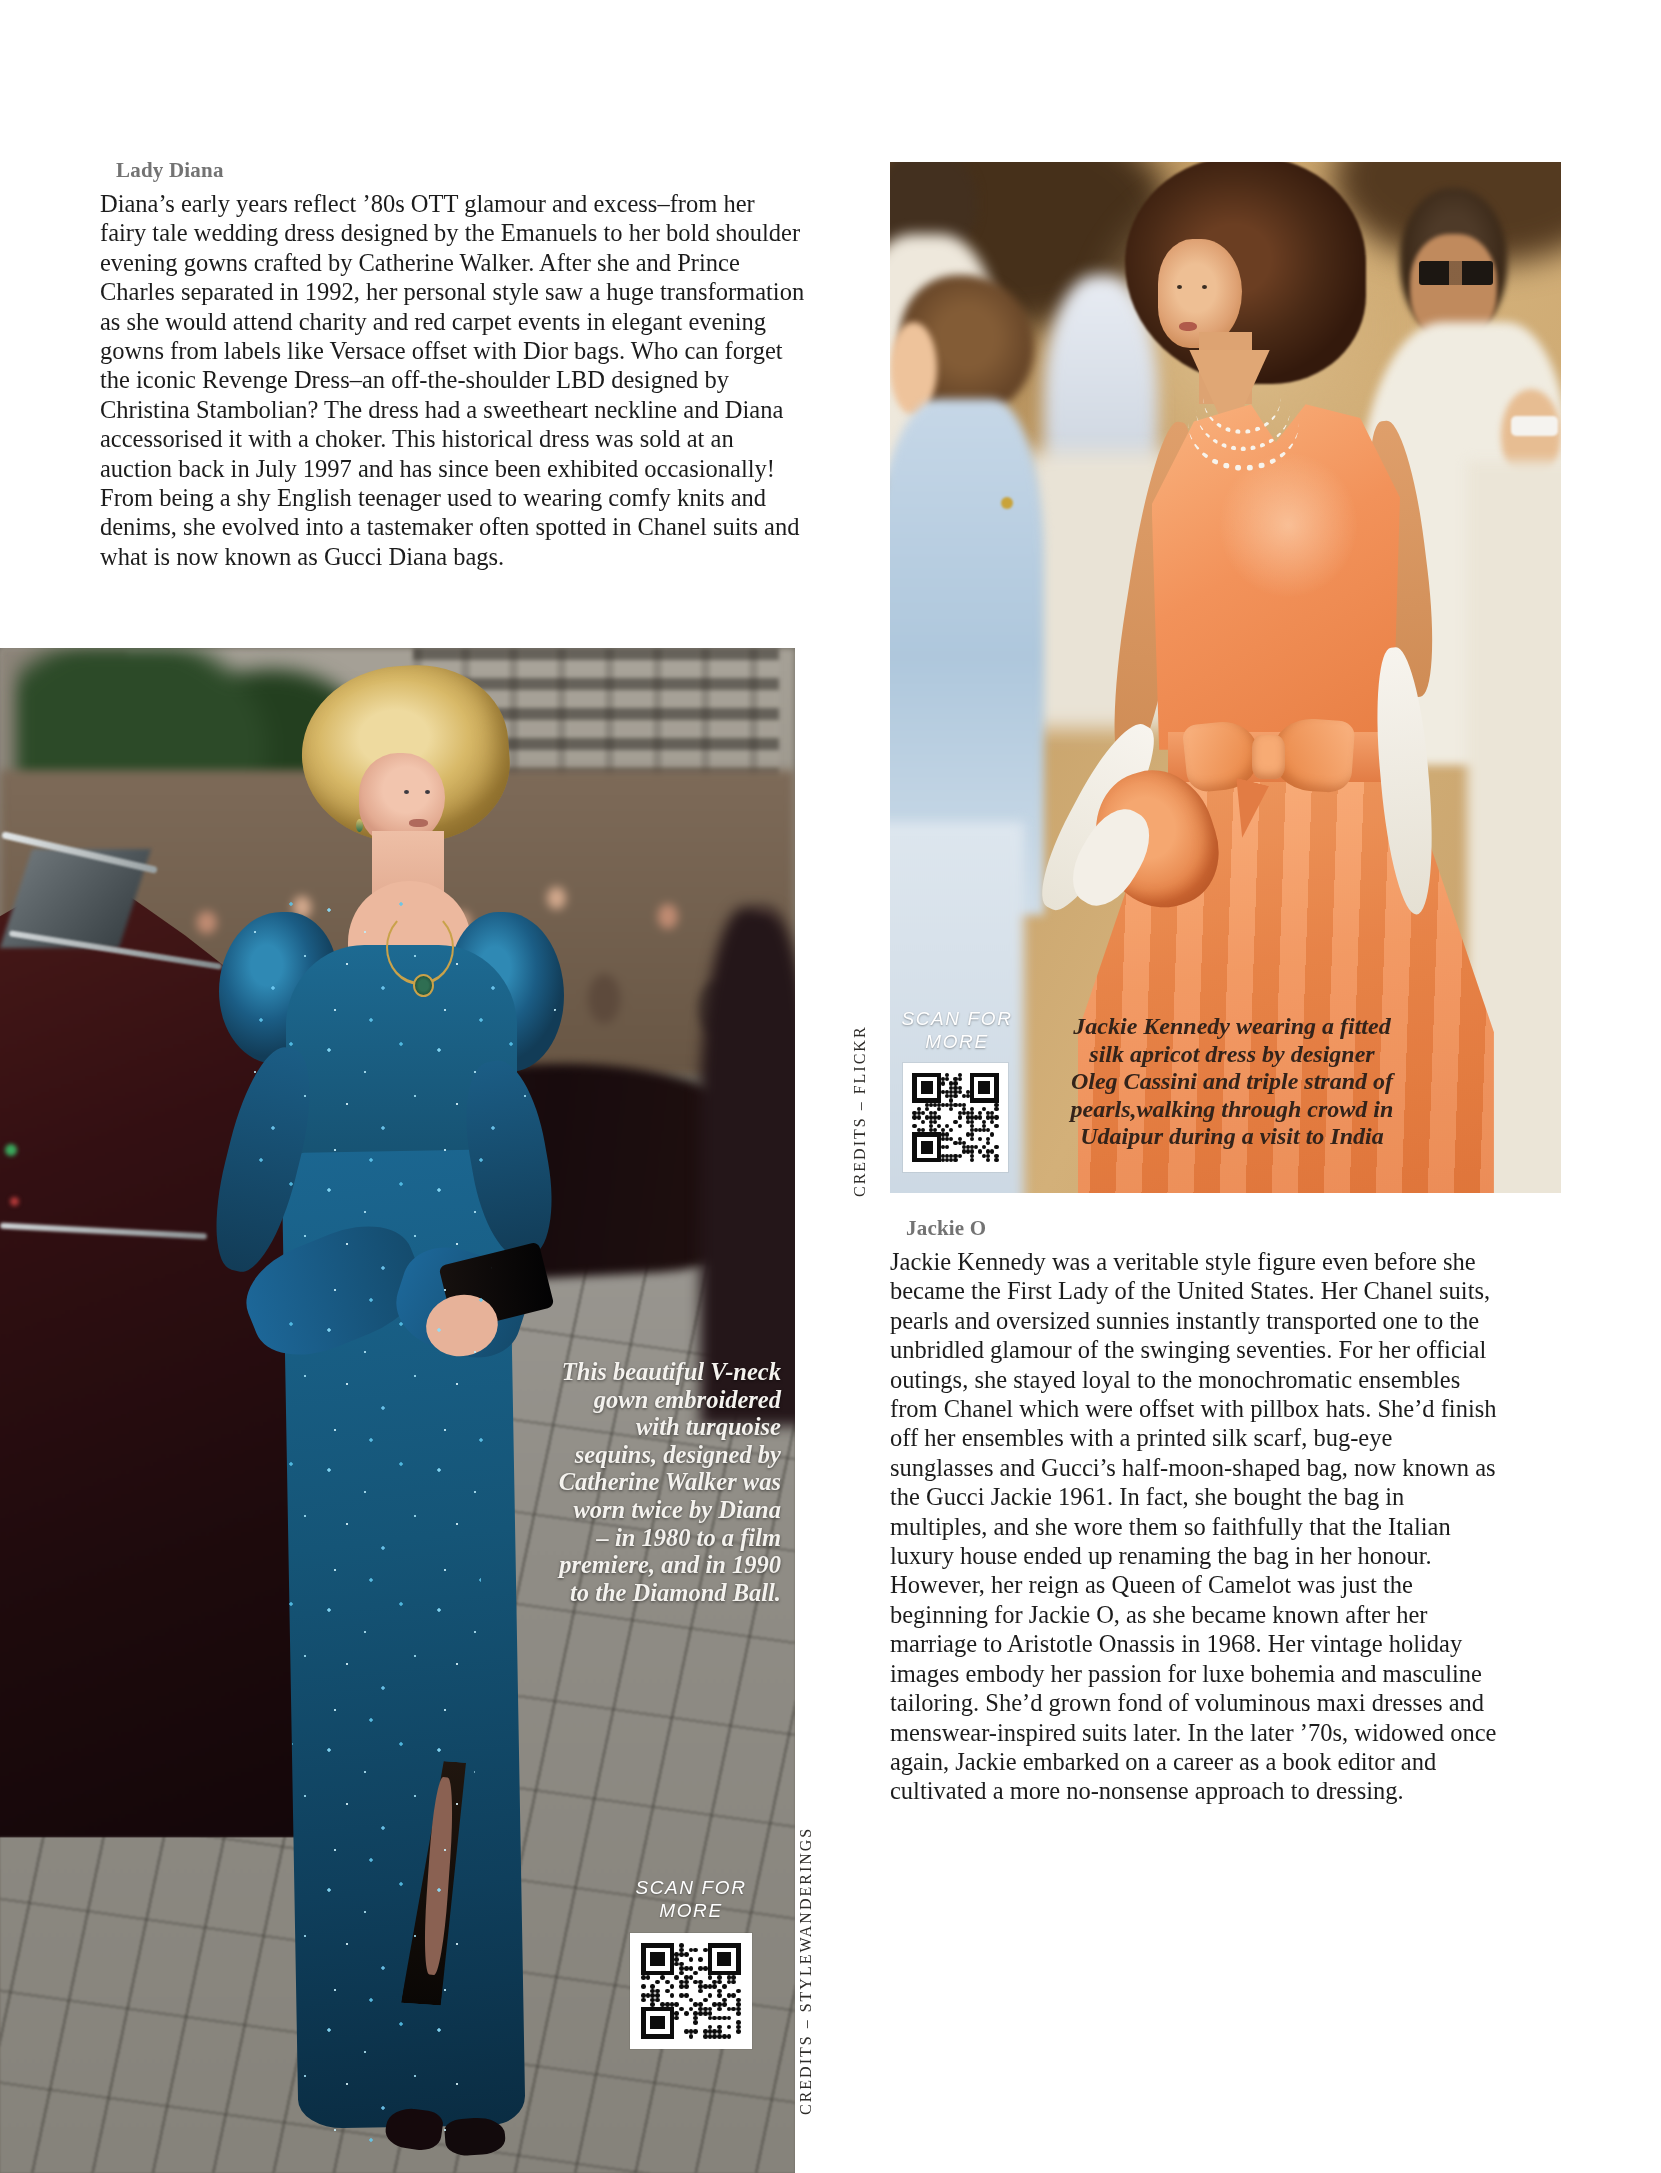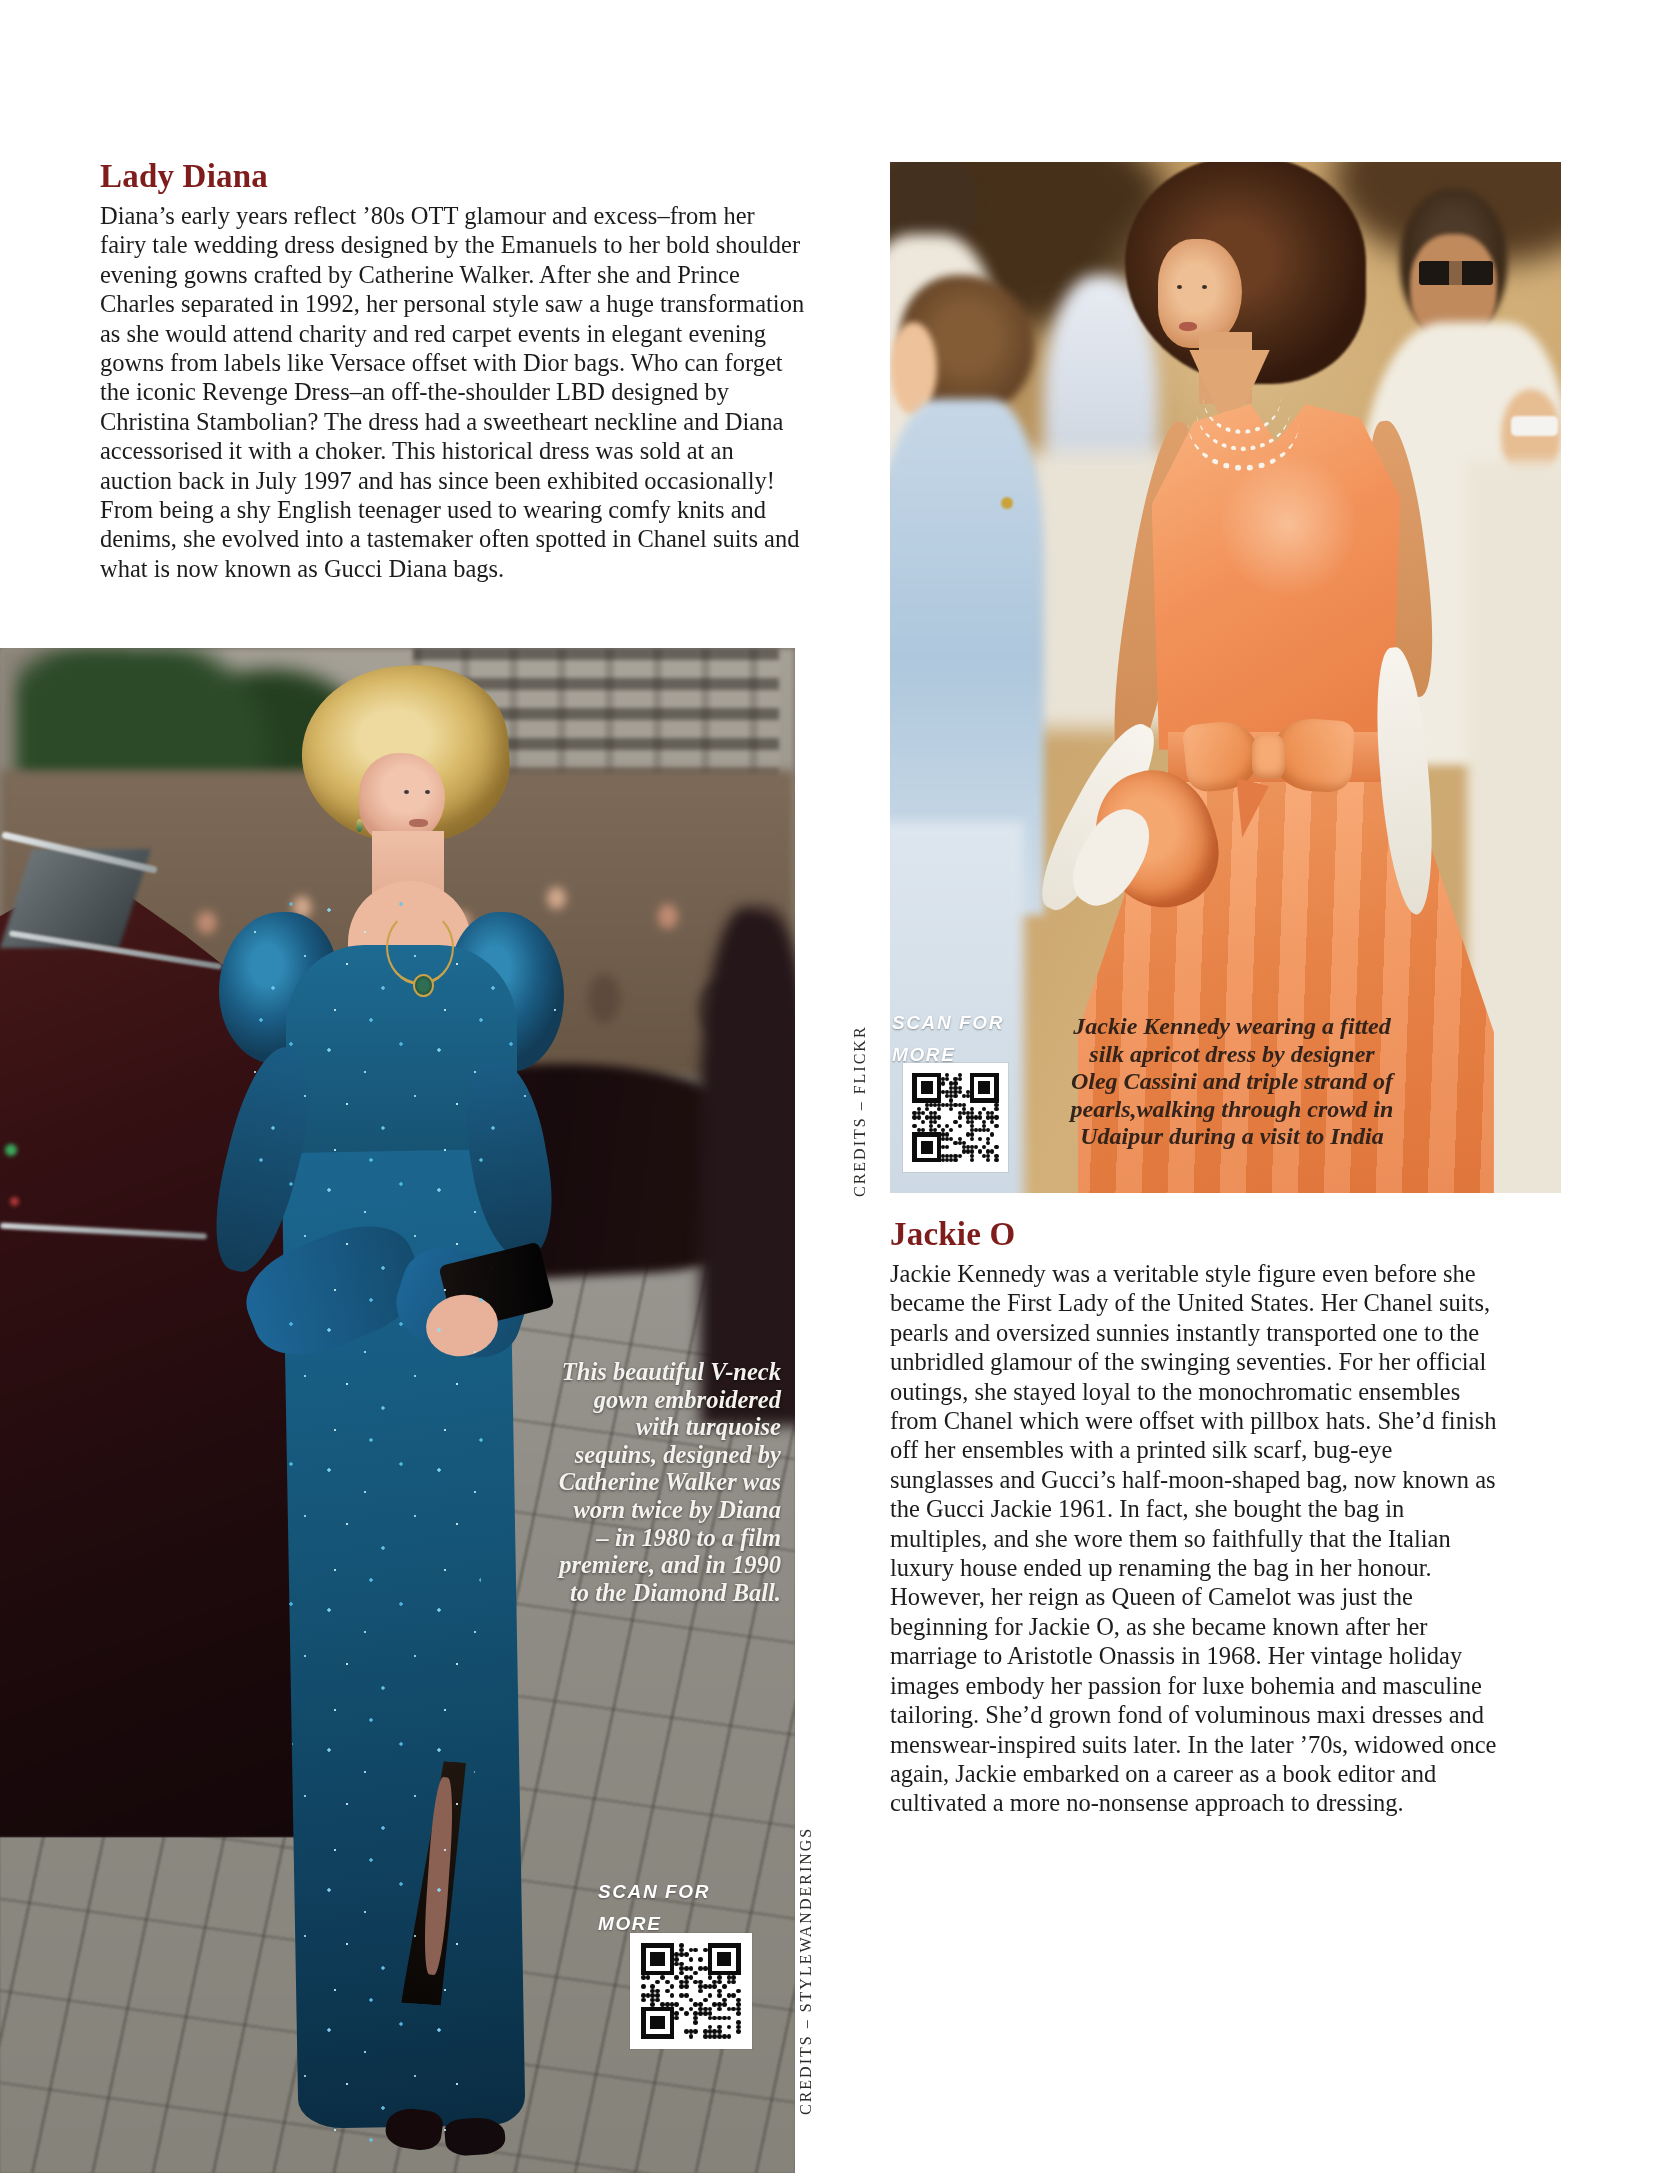--- a/index.html
+++ b/index.html
@@ -2,21 +2,21 @@
 <html><head>
 <meta charset="utf-8">
 <style>
   html,body{margin:0;padding:0;background:#e8e8e8;}
   .page{position:relative;width:1661px;height:2173px;background:#ffffff;overflow:hidden;
         font-family:"Liberation Serif",serif;color:#1c1c1c;margin:0 auto;}
   .abs{position:absolute;}
 
   
   .col{position:absolute;}
-  .col h2{margin:0 0 6px 0;font-size:33px;font-weight:700;letter-spacing:.2px;color:#7f1d1d;}
+  .col h2{margin:0 0 6px 16px;font-size:21px;font-weight:700;letter-spacing:.2px;color:#737373;}
   .col p{margin:0;font-size:24.5px;line-height:29.4px;color:#1c1c1c;}
   .col-left{left:100px;top:158px;width:705px;}
   .col-right{left:890px;top:1216px;width:608px;}
 
   
   .credits{position:absolute;writing-mode:vertical-rl;transform:rotate(180deg);
            font-family:"Liberation Serif",serif;font-size:16px;letter-spacing:2px;
            color:#2e2c29;white-space:nowrap;}
   .credits-left{left:797px;top:1795px;height:320px;}
   .credits-right{left:851px;top:1022px;height:175px;}
@@ -30,22 +30,22 @@
   .photo > div{position:absolute;}
 
   
   .caption{position:absolute;font-family:"Liberation Serif",serif;font-style:italic;
            white-space:pre-line;z-index:30;font-weight:bold;}
   .caption-diana{right:14px;top:710px;width:320px;text-align:right;color:#f4f2ee;
            font-size:24.5px;line-height:27.6px;text-shadow:0 1px 3px rgba(0,0,0,.55);}
   .caption-jackie{left:168px;top:851px;width:348px;text-align:center;color:#33231a;
            font-size:24px;line-height:27.6px;}
   .scan{position:absolute;font-family:"Liberation Sans",sans-serif;font-style:italic;
-        font-weight:700;color:#fff;text-align:left;white-space:pre-line;z-index:30;
-        font-size:19px;line-height:32px;letter-spacing:1.6px;
+        font-weight:400;color:#fff;text-align:center;white-space:pre-line;z-index:30;
+        font-size:19px;line-height:23px;letter-spacing:1.6px;
         text-shadow:0 1px 2px rgba(0,0,0,.35);}
   .scan-diana{left:598px;top:1228px;width:186px;}
   .scan-jackie{left:2px;top:845px;width:130px;}
   .qr{position:absolute;background:#fff;z-index:30;box-shadow:0 0 0 1px rgba(0,0,0,.06);}
   .qr-diana{left:630px;top:1285px;width:122px;height:116px;padding:0;}
   .qr-jackie{left:13px;top:901px;width:105px;height:109px;}
   .qr-grid{position:absolute;left:9%;top:9%;width:82%;height:82%;display:grid;
            grid-template-columns:repeat(21,1fr);grid-template-rows:repeat(21,1fr);}
   .qm{background:transparent;}
   .qm.on{background:#0c0c0c;}

